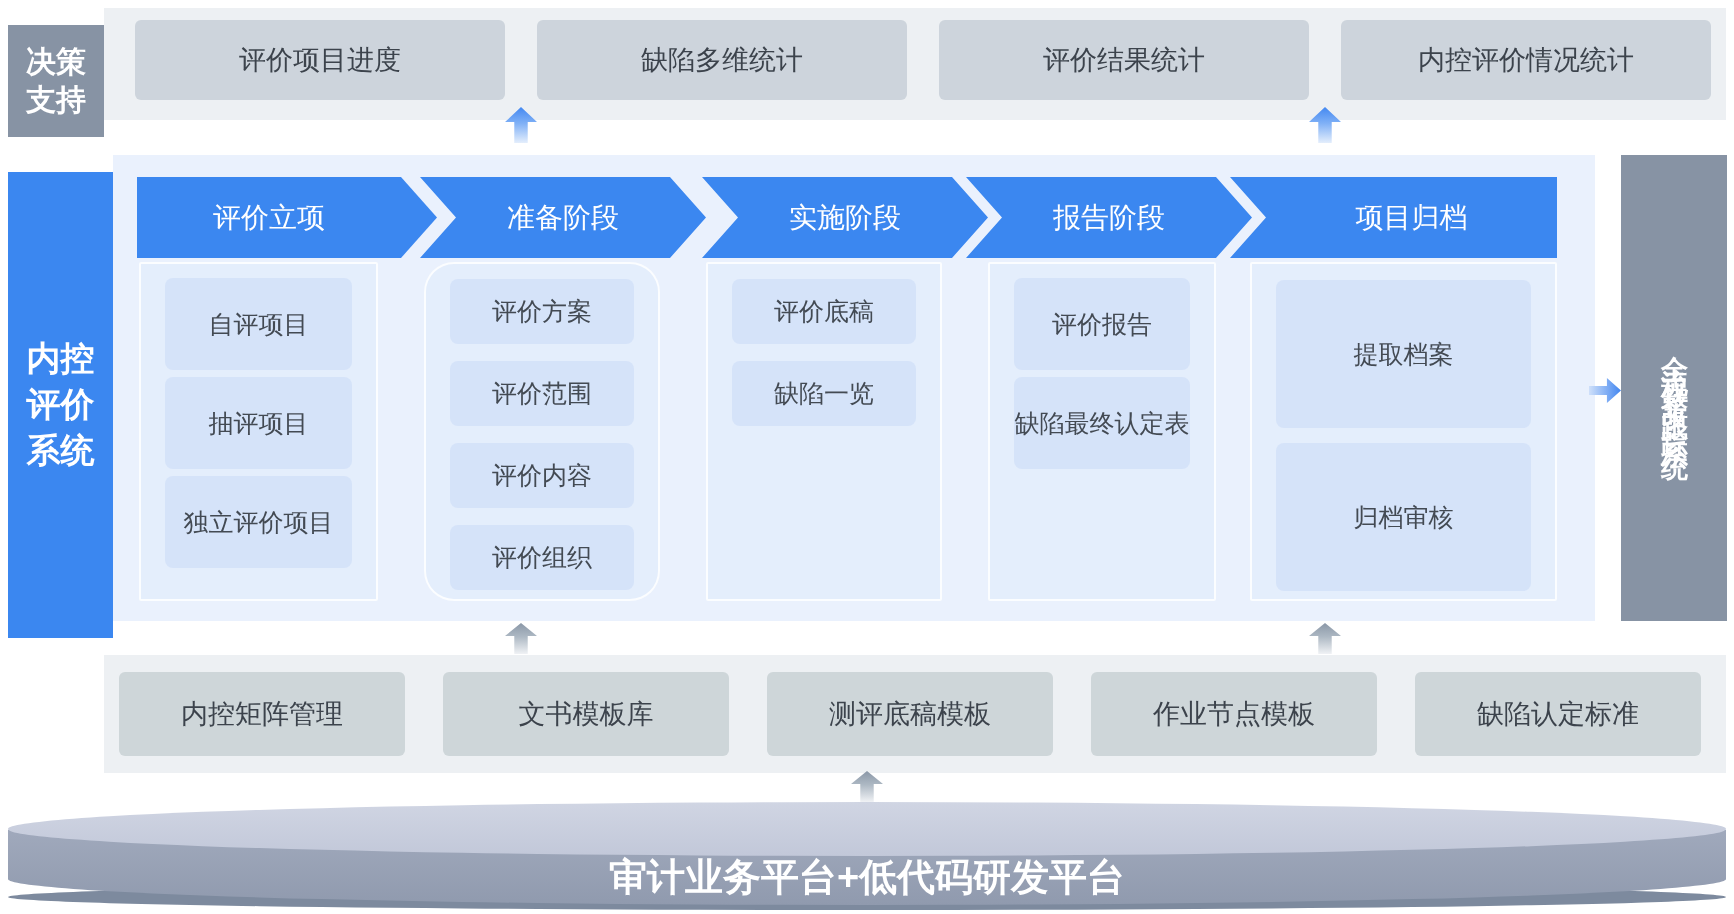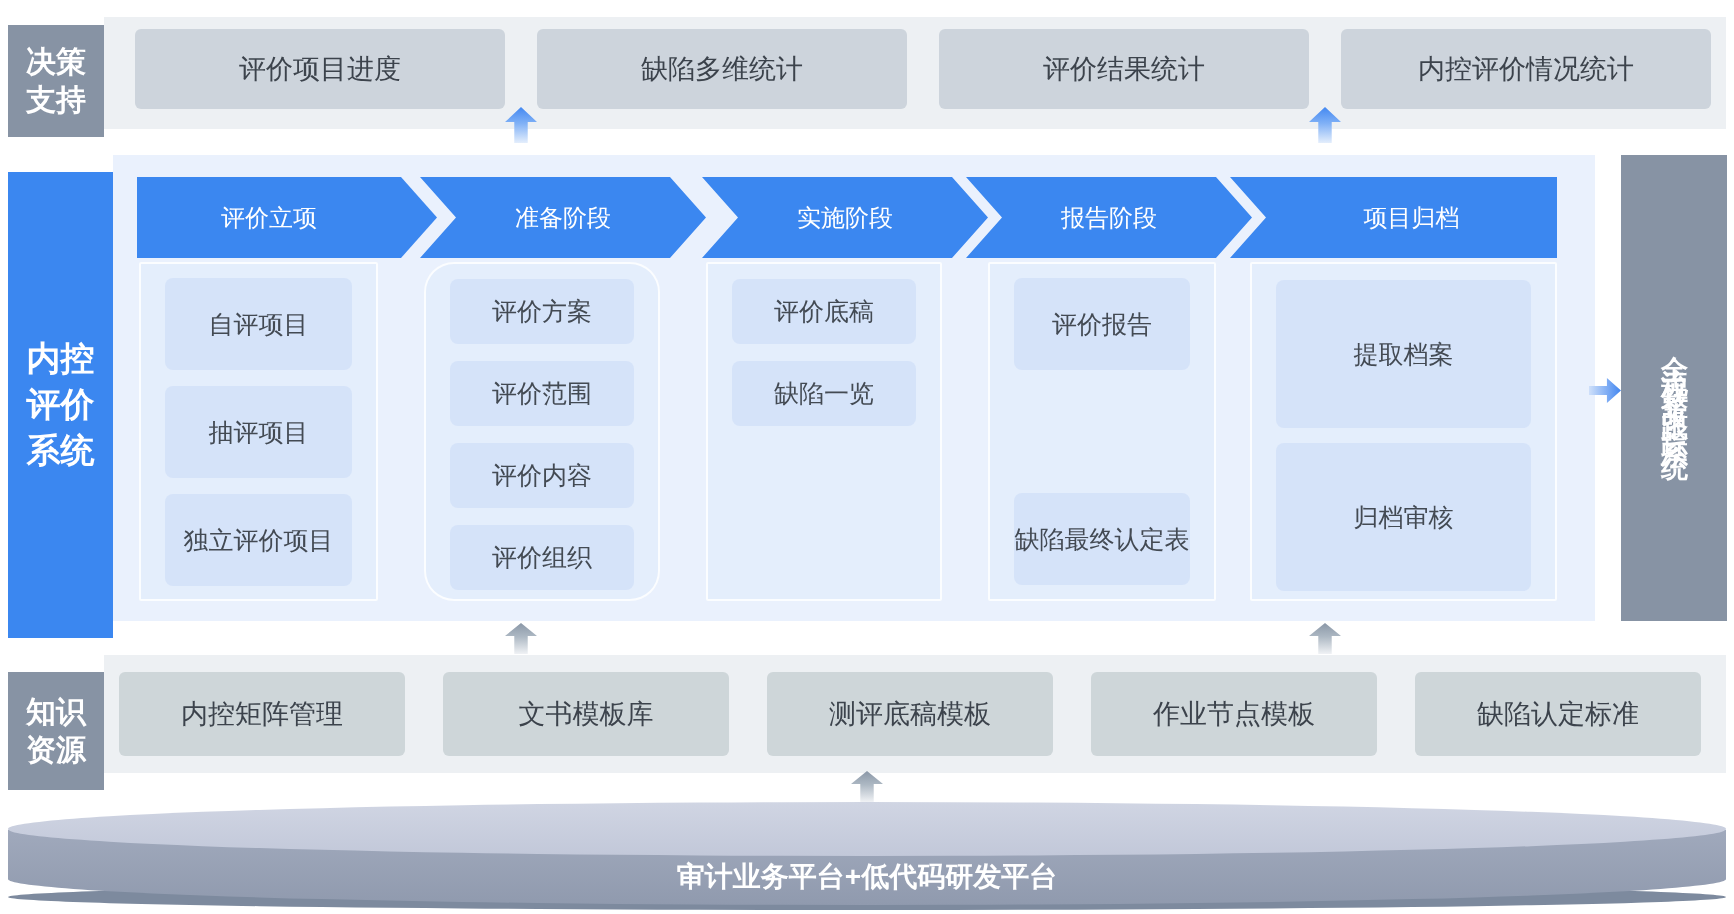--- a/index.html
+++ b/index.html
@@ -31,44 +31,44 @@
   .lbl-decision{left:8px;top:8px;width:96px;height:112px;font-size:30px;line-height:1.27;}
   .lbl-decision span,.lbl-knowledge span{display:inline-block;width:64px;}
   .lbl-system{left:8px;top:155px;width:105px;height:466px;font-size:34px;line-height:1.35;}
   .lbl-system span{display:inline-block;width:72px;}
   .lbl-knowledge{left:8px;top:655px;width:96px;height:118px;font-size:30px;line-height:1.27;}
   
   .band-strip{
     position:absolute;left:104px;width:1622px;background:var(--strip-bg);
     display:flex;align-items:flex-start;box-sizing:border-box;
   }
-  .strip-decision{top:8px;height:112px;padding:12px 15px 0 31px;gap:32px;margin-top:9px;}
+  .strip-decision{top:8px;height:112px;padding:12px 15px 0 31px;gap:32px;}
   .strip-knowledge{top:655px;height:118px;padding:17px 25px 0 15px;gap:38px;}
   .band-box{
     flex:1;display:flex;align-items:center;justify-content:center;
     border-radius:6px;font-size:27px;color:var(--text-dark);
   }
   .strip-decision .band-box{height:80px;background:var(--decision-box-bg);}
   .strip-knowledge .band-box{height:84px;background:var(--knowledge-box-bg);}
   
   .main-panel{position:absolute;left:113px;top:155px;width:1482px;height:466px;background:var(--panel-bg);}
   .banner{
     position:absolute;top:22px;height:81px;background:var(--banner-blue);
     display:flex;align-items:center;justify-content:center;
-    color:#fff;font-size:24px;font-weight:400;box-sizing:border-box;
+    color:#fff;font-size:28px;font-weight:400;box-sizing:border-box;
   }
   .banner.first{clip-path:polygon(0 0,calc(100% - 36px) 0,100% 50%,calc(100% - 36px) 100%,0 100%);padding-right:36px;}
   .banner.mid{clip-path:polygon(0 0,calc(100% - 36px) 0,100% 50%,calc(100% - 36px) 100%,0 100%,36px 50%);padding-left:36px;padding-right:36px;}
   .banner.last{clip-path:polygon(0 0,100% 0,100% 100%,0 100%,36px 50%);padding-left:36px;}
   .col-body{
     position:absolute;top:107px;height:339px;background:var(--column-bg);
     border:2px solid rgba(255,255,255,.85);box-sizing:border-box;border-radius:2px;
     display:flex;flex-direction:column;align-items:stretch;padding:14px 24px;
   }
-  .col-body.n3{gap:16px;justify-content:space-between;}
+  .col-body.n3{gap:7px;}
   .col-body.n4{gap:17px;padding-top:15px;}
   .col-body.n2{gap:15px;padding-top:16px;}
   .stage-item{
     background:var(--item-bg);border-radius:8px;display:flex;align-items:center;justify-content:center;
     font-size:25px;color:#434a53;text-align:center;line-height:1.3;flex:0 0 auto;
   }
   .n3 .stage-item{height:92px;}
   .n4 .stage-item{height:65px;}
   .n2 .stage-item{height:148px;}
   
@@ -99,21 +99,21 @@
   
   .platform{position:absolute;left:8px;top:802px;width:1718px;height:108px;}
   .plat-rim{position:absolute;left:0;right:0;bottom:0;height:26px;background:var(--platform-rim);border-radius:50%/13px;}
   .plat-side{position:absolute;left:0;right:0;top:28px;bottom:5px;
     background:linear-gradient(180deg,#a0a9bc 0%,#909aae 100%);
     border-radius:0 0 50% 50% / 0 0 26px 26px;}
   .plat-top{position:absolute;left:0;right:0;top:0;height:54px;
     background:linear-gradient(180deg,#d0d5e3 0%,#c2c8d9 100%);border-radius:50%/27px;}
   .plat-label{position:absolute;left:0;right:0;top:848px;height:58px;
     display:flex;align-items:center;justify-content:center;
-    color:#fff;font-size:28px;font-weight:700;}
+    color:#fff;font-size:38px;font-weight:700;}
 </style>
 </head>
 <body>
 
 <div class="canvas">
 
   <div class="side-label steel lbl-decision">
     <span>决策支持</span>
   </div>
   <div class="band-strip strip-decision">
@@ -209,23 +209,20 @@
 
   <div class="right-arrow"></div>
 
   <div class="tracking-bar">
     <span>全流程整改跟踪系统</span>
   </div>
 
   <div class="up-arrow arr-gray arr-kn-left"></div>
   <div class="up-arrow arr-gray arr-kn-right"></div>
 
-  <div class="side-label steel lbl-knowledge">
-    <span>知识资源</span>
-  </div>
   <div class="band-strip strip-knowledge">
     <div style="display:contents"><div class="band-box">
           <span>内控矩阵管理</span>
         </div><div class="band-box">
           <span>文书模板库</span>
         </div><div class="band-box">
           <span>测评底稿模板</span>
         </div><div class="band-box">
           <span>作业节点模板</span>
         </div><div class="band-box">

